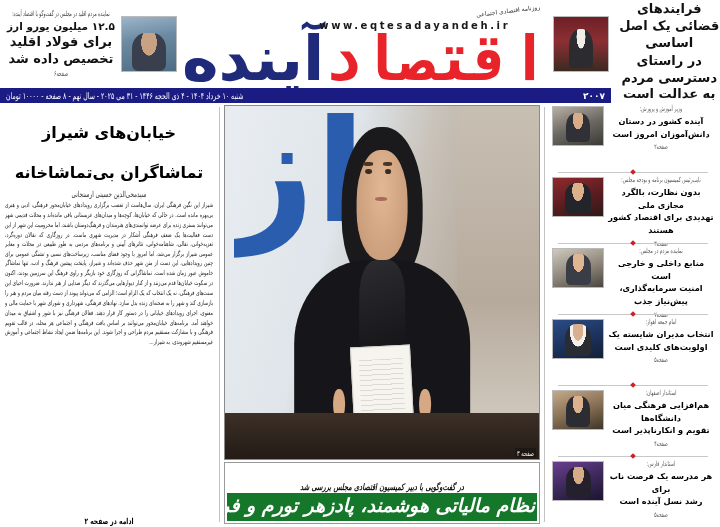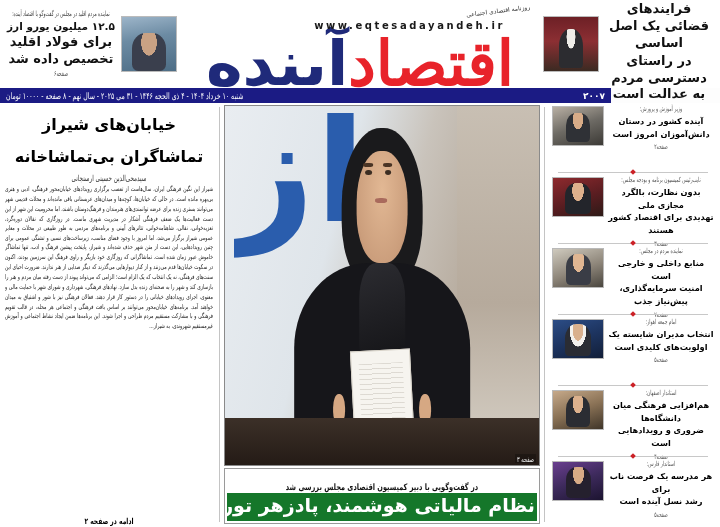--- a/index.html
+++ b/index.html
@@ -96,21 +96,21 @@
     white-space: nowrap;
   }
   .logo {
     display: flex; flex-direction: row; align-items: baseline;
     justify-content: center; gap: 0px;
     margin-bottom: -2px;
   }
   .logo-red {
     font-size: 62px; font-weight: bold; color: #e8232a;
     line-height: .78; letter-spacing: -3px;
-    font-family: Liberation Sans, sans-serif;
+    font-family: Liberation Mono, monospace;
   }
   .logo-blue {
     font-size: 62px; font-weight: bold; color: #1f2a7a;
     line-height: .78; letter-spacing: -3px;
     font-family: "DejaVu Sans", "Liberation Sans", sans-serif;
   }
 
   
   .datebar {
     position: absolute; top: 88px; left: 0;
@@ -144,21 +144,21 @@
   
   .col-lead {
     width: 212px; flex: 0 0 212px;
     display: flex; flex-direction: column;
     padding: 0 2px;
   }
   .lead-title {
     font-size: 16px; font-weight: bold; color: #000;
     text-align: center; line-height: 1.5;
     letter-spacing: -.3px;
-    margin-top: 8px;
+    margin-top: 16px;
   }
   .lead-byline {
     font-size: 5.6px; color: #333; text-align: center;
     margin: 6px 0 4px; letter-spacing: .2px;
     transform: scaleY(1.5); transform-origin: center;
   }
   .lead-body {
     flex: 1 1 auto;
     font-size: 4.55px; line-height: 1.52;
     color: #1c1c1c; text-align: justify;
@@ -288,21 +288,22 @@
     font-size: 5px; color: #f2f2f2;
     background: rgba(0,0,0,.25);
     padding: 0 2px;
     transform: scaleY(1.5); transform-origin: right bottom;
   }
 
   .banner {
     flex: 0 0 auto;
     background: #ffffff;
     border: 1px solid #9a9a9a;
-    padding: 12px 2px 2px;
+    padding: 18px 2px 2px;
+    font-style: italic;
   }
   .banner-kicker {
     font-size: 6.6px; font-weight: bold; color: #111;
     text-align: center; padding: 2px 0 2px;
     transform: scaleY(1.35); transform-origin: center;
   }
   .banner-main {
     background: #15772a;
     color: #ffffff;
     font-size: 19px; font-weight: bold;
@@ -521,21 +522,21 @@
           <div class="brief-pg">صفحه۵</div>
         </div>
       </div>
       <div class="sep"></div>
 
       <div class="brief">
         <div class="brief-thumb th5"></div>
         <div class="brief-text">
           <div class="brief-kicker">استاندار اصفهان:</div>
           <div class="brief-title">هم‌افزایی فرهنگی میان دانشگاه‌ها</div>
-          <div class="brief-title">ضروری و رویدادهایی است</div>
+          <div class="brief-title">تقویم و انکارناپذیر است</div>
           <div class="brief-pg">صفحه۴</div>
         </div>
       </div>
       <div class="sep"></div>
 
       <div class="brief">
         <div class="brief-thumb th6"></div>
         <div class="brief-text">
           <div class="brief-kicker">استاندار فارس:</div>
           <div class="brief-title">هر مدرسه یک فرصت ناب برای</div>

